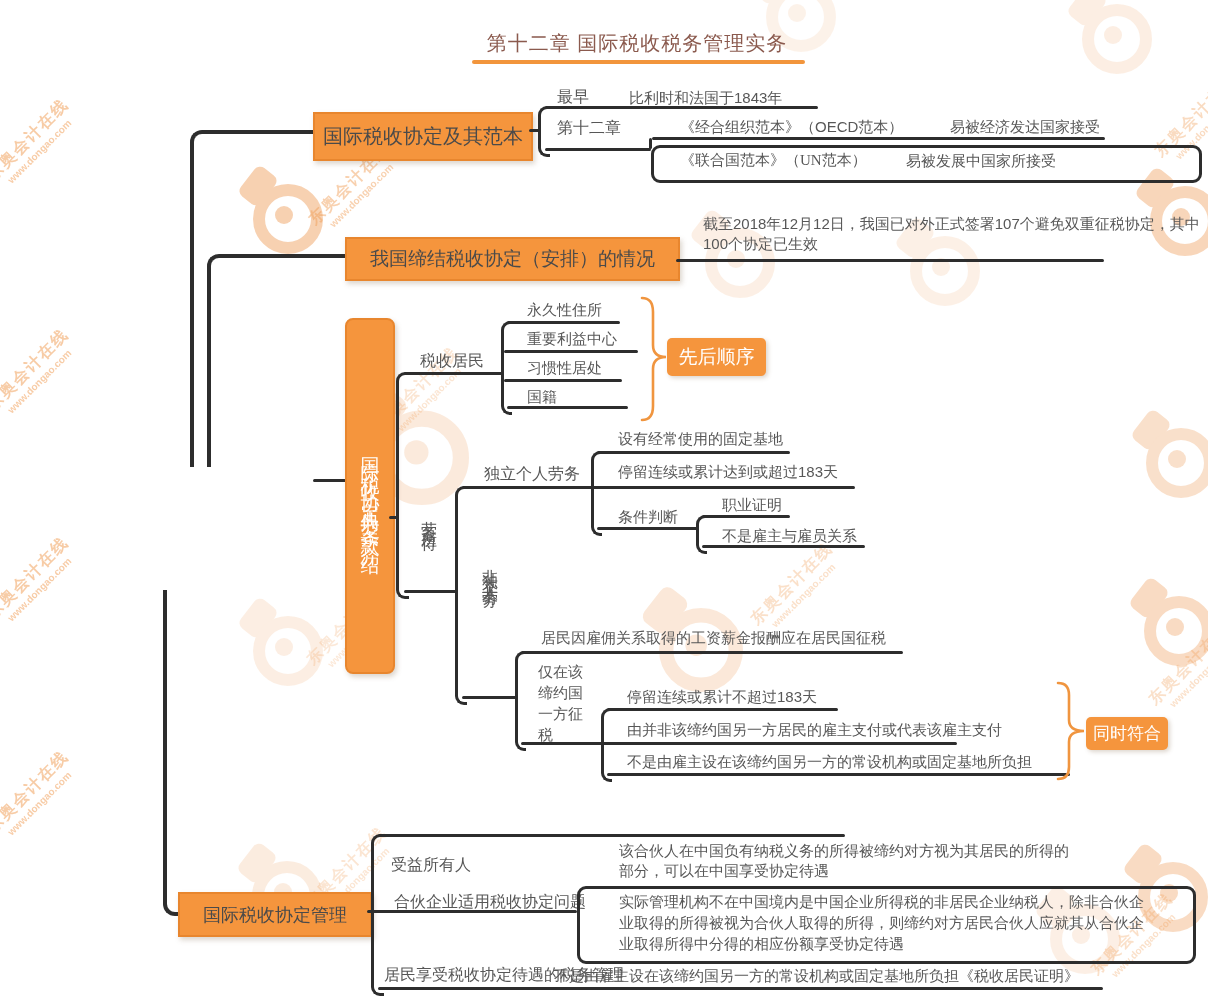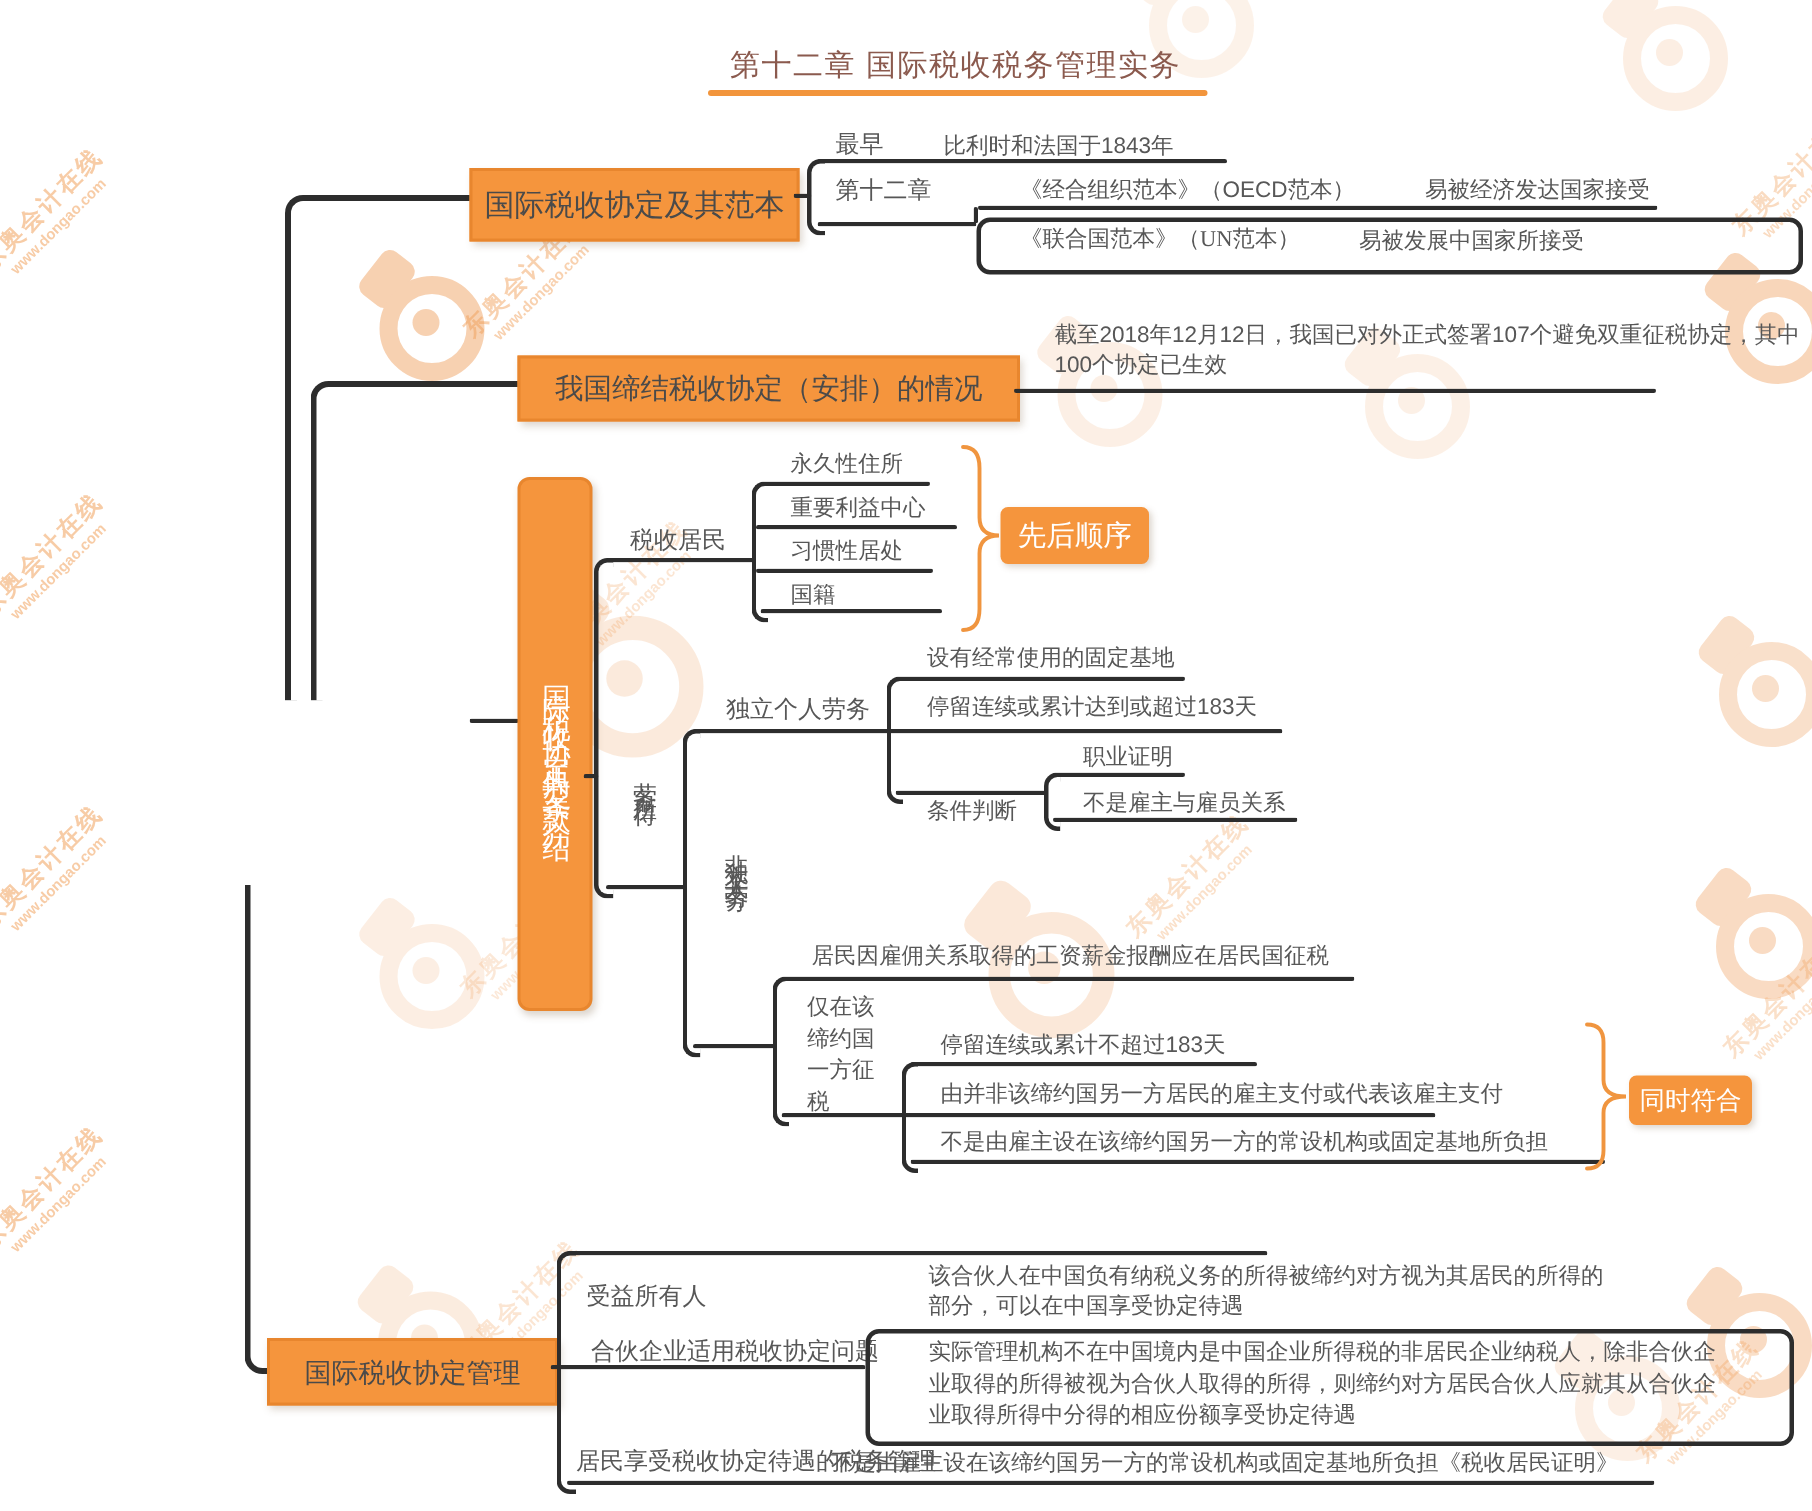--- a/index.html
+++ b/index.html
@@ -228,21 +228,21 @@
   <span class="vtext t16 abs" style="left:420px;top:508px;letter-spacing:5px;">劳务所得</span>
   <div class="br3" style="left:455px;top:486px;width:9px;height:213px;"></div>
 
   <div class="hl" style="left:462px;top:486px;width:393px;"></div>
   <div class="t16" style="left:484px;top:465px;">独立个人劳务</div>
   <div class="br3" style="left:591px;top:451px;width:8px;height:79px;"></div>
   <div class="hl" style="left:597px;top:451px;width:193px;"></div>
   <div class="t" style="left:618px;top:430px;">设有经常使用的固定基地</div>
   <div class="t" style="left:618px;top:463px;">停留连续或累计达到或超过183天</div>
   <div class="hl" style="left:597px;top:527px;width:101px;"></div>
-  <div class="t" style="left:618px;top:508px;margin-top:24px;">条件判断</div>
+  <div class="t" style="left:618px;top:508px;">条件判断</div>
   <div class="br3" style="left:696px;top:515px;width:8px;height:33px;"></div>
   <div class="hl" style="left:702px;top:515px;width:88px;"></div>
   <div class="hl" style="left:702px;top:545px;width:163px;"></div>
   <div class="t" style="left:722px;top:496px;">职业证明</div>
   <div class="t" style="left:722px;top:527px;">不是雇主与雇员关系</div>
 
   <div class="hl" style="left:462px;top:696px;width:55px;"></div>
   <span class="vtext t16 abs" style="left:481px;top:556px;letter-spacing:4px;">非独立个人劳务</span>
   <div class="br3" style="left:515px;top:651px;width:8px;height:94px;"></div>
   <div class="hl" style="left:521px;top:651px;width:382px;"></div>

